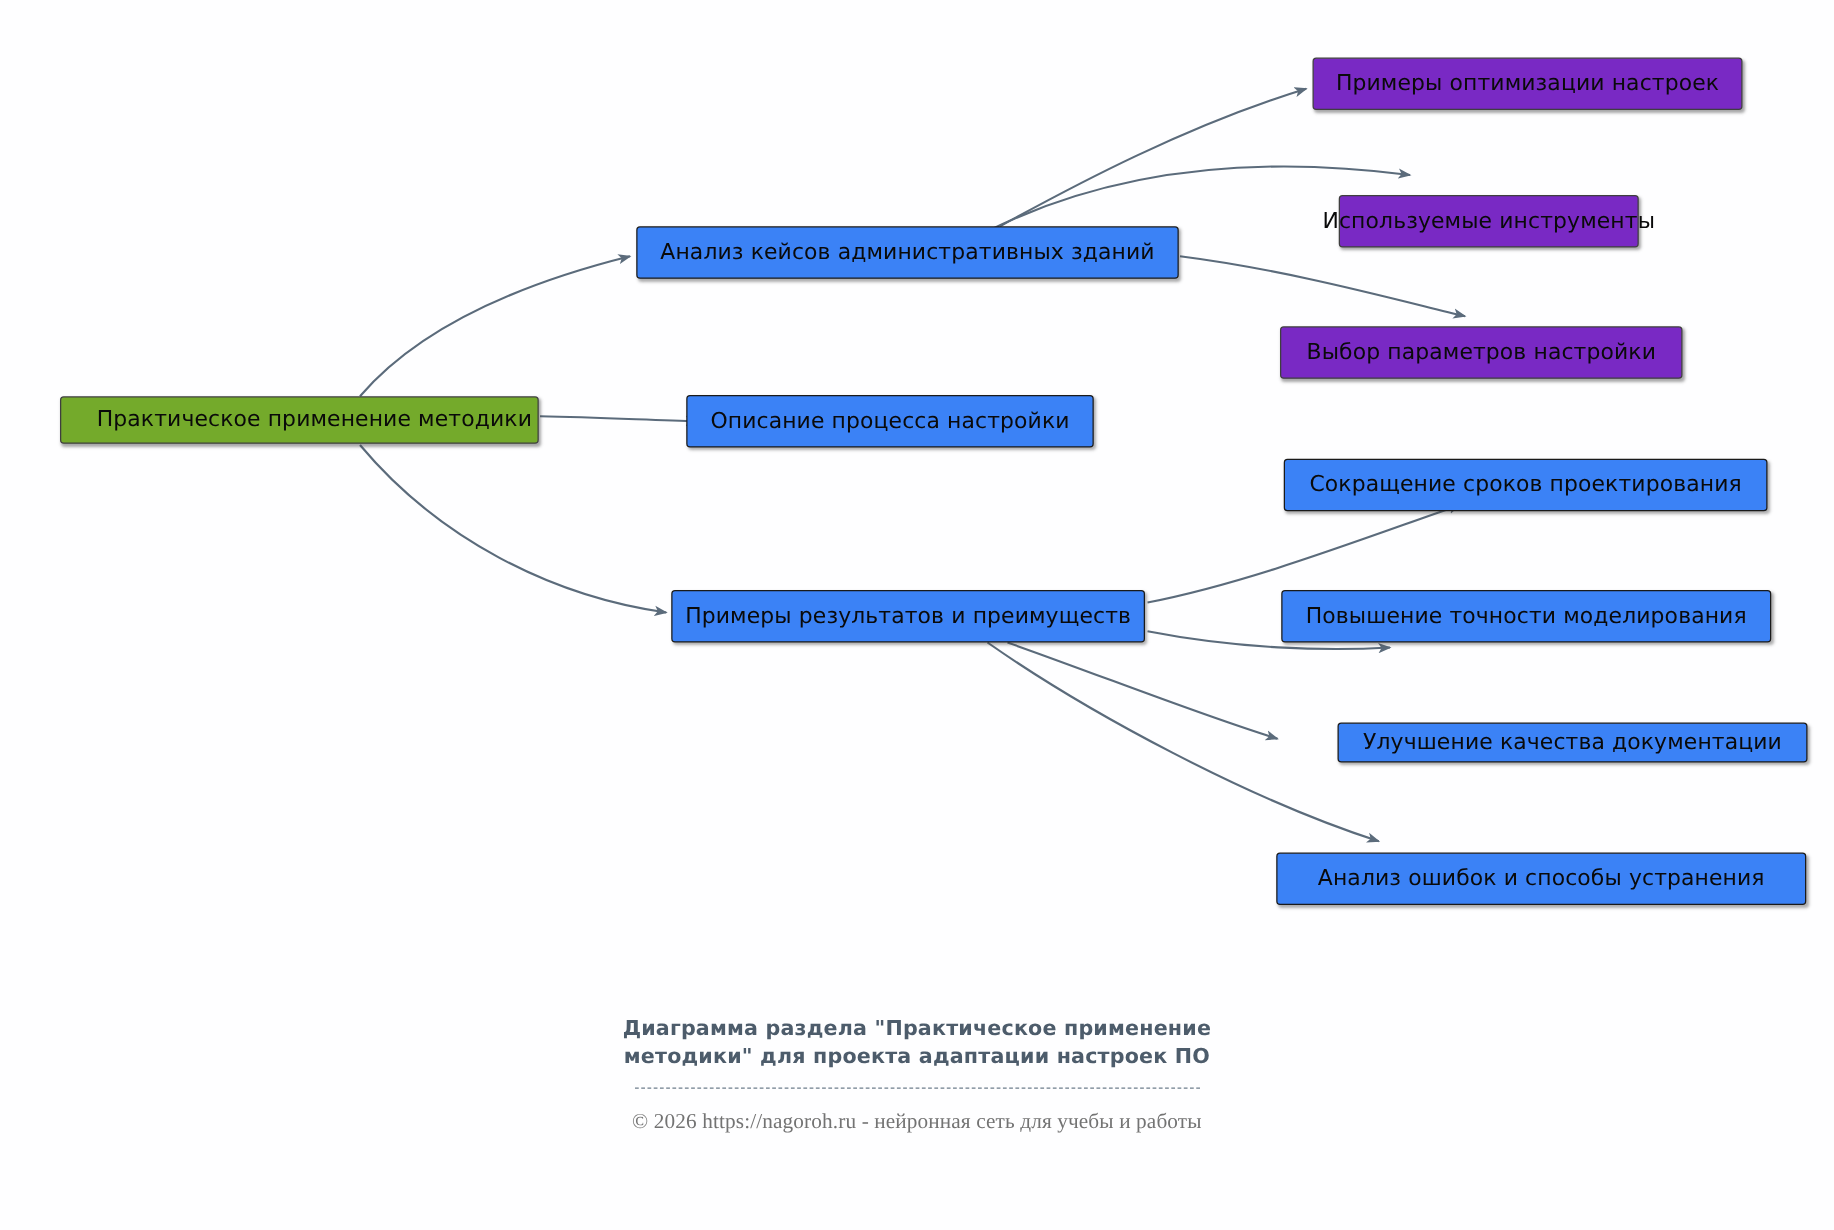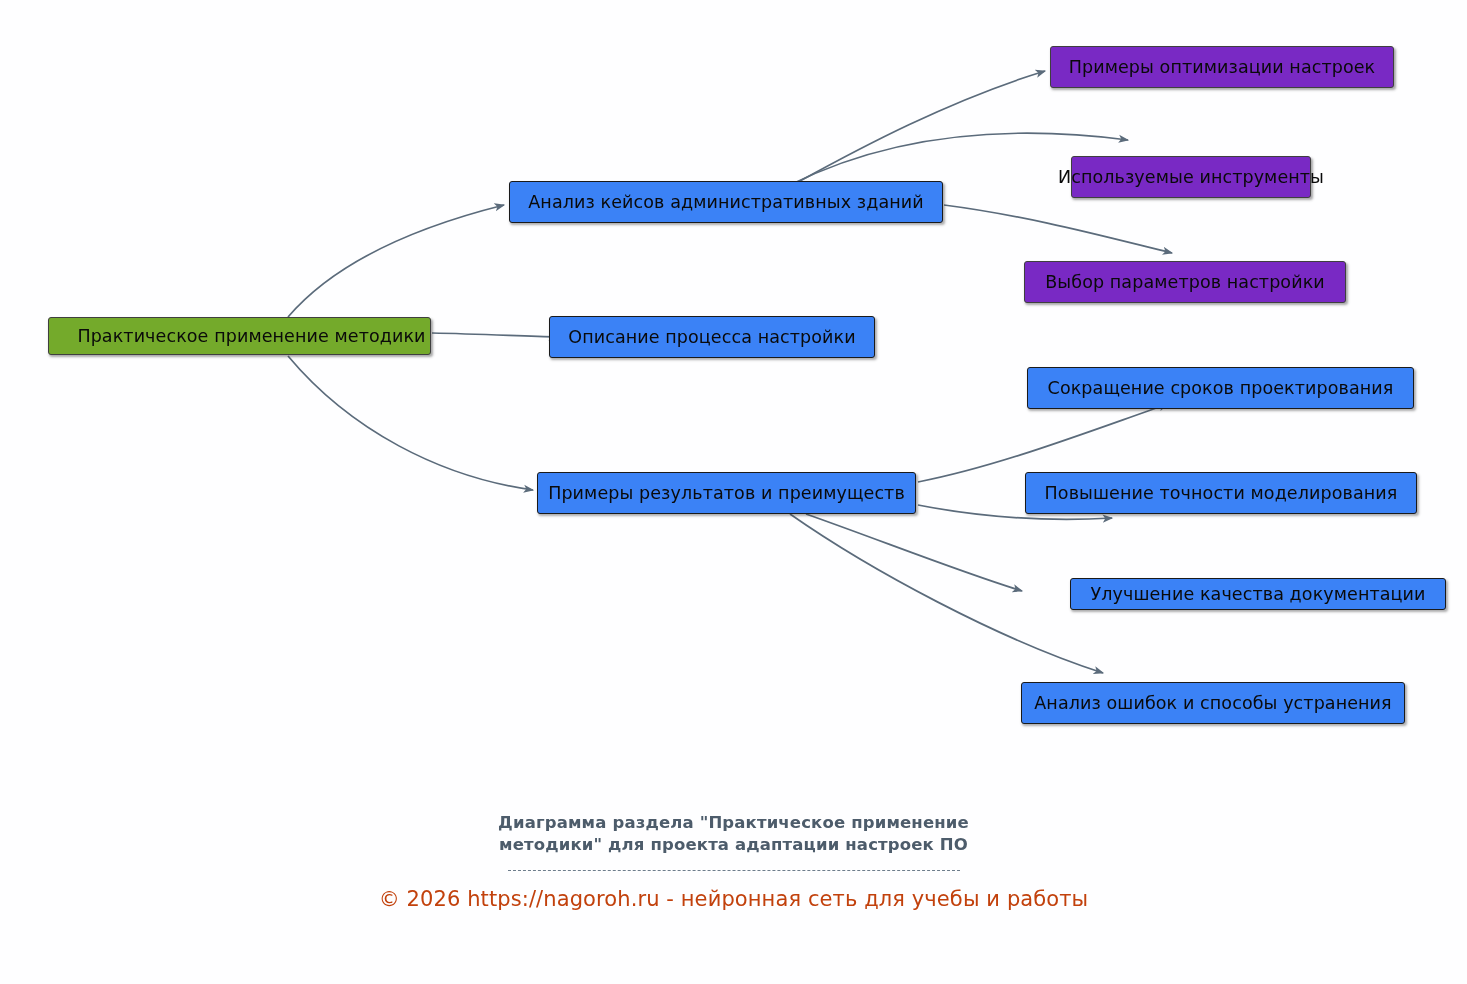--- a/index.html
+++ b/index.html
@@ -65,23 +65,24 @@
     line-height: 1.33;
     letter-spacing: 0.15px;
   }
   .caption-rule {
     width: 452px;
     height: 0;
     margin: 14px auto 0 auto;
     border-top: 1.5px dashed #6d7d8c;
   }
   .caption-credit {
-    font-size: 21px;
-    color: #c2410c;
+    font-size: 17px;
+    color: #737373;
     letter-spacing: 0.1px;
+    font-family: Liberation Serif, serif;
   }
 </style>
 </head>
 <body>
 
 <div id="canvas">
 
   <svg id="edges" viewBox="0 0 1467 984">
     <defs>
       <marker id="arrow" markerWidth="11" markerHeight="9" refX="9.4" refY="4.5" orient="auto" markerUnits="userSpaceOnUse">
@@ -106,21 +107,21 @@
       <div class="node node-root" style="left: 48px; top: 317px; width: 383px; height: 38px; padding-left: 24px;">Практическое применение методики</div>
       <div class="node node-white" style="left: 509px; top: 181px; width: 434px; height: 42px;">Анализ кейсов административных зданий</div>
       <div class="node node-white" style="left: 549px; top: 316px; width: 326px; height: 42px;">Описание процесса настройки</div>
       <div class="node node-white" style="left: 537px; top: 472px; width: 379px; height: 42px;">Примеры результатов и преимуществ</div>
       <div class="node node-leaf" style="left: 1050px; top: 46px; width: 344px; height: 42px;">Примеры оптимизации настроек</div>
       <div class="node node-leaf" style="left: 1071px; top: 156px; width: 240px; height: 42px;">Используемые инструменты</div>
       <div class="node node-leaf" style="left: 1024px; top: 261px; width: 322px; height: 42px;">Выбор параметров настройки</div>
       <div class="node node-white" style="left: 1027px; top: 367px; width: 387px; height: 42px;">Сокращение сроков проектирования</div>
       <div class="node node-white" style="left: 1025px; top: 472px; width: 392px; height: 42px;">Повышение точности моделирования</div>
       <div class="node node-white" style="left: 1070px; top: 578px; width: 376px; height: 32px;">Улучшение качества документации</div>
-      <div class="node node-white" style="left: 1021px; top: 682px; width: 384px; height: 42px;">Анализ ошибок и способы устранения</div>
+      <div class="node node-white" style="left: 1021px; top: 682px; width: 424px; height: 42px;">Анализ ошибок и способы устранения</div>
     </div>
 
   <div class="caption-block" style="top:812px;">
     <div class="caption-title">Диаграмма раздела "Практическое применение</div>
     <div class="caption-title">методики" для проекта адаптации настроек ПО</div>
     <div class="caption-rule"></div>
   </div>
 
   <div class="caption-block" style="top:887px;">
     <div class="caption-credit">© 2026 https://nagoroh.ru - нейронная сеть для учебы и работы</div>

